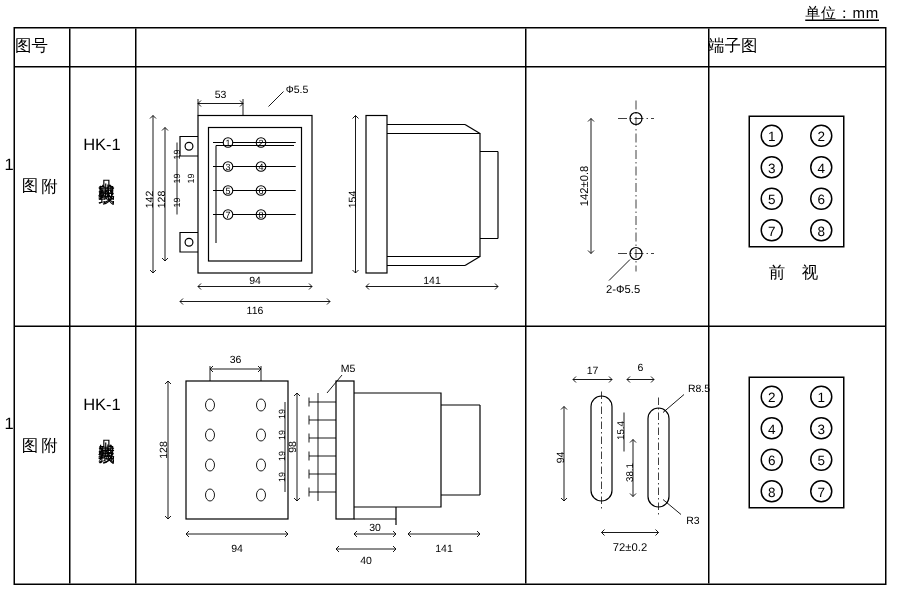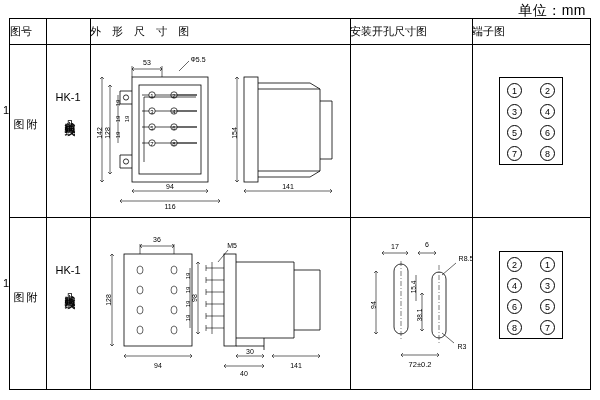--- a/index.html
+++ b/index.html
@@ -12,22 +12,23 @@
     height: 400px;
     font-family: "Liberation Sans", sans-serif;
     color: #000;
     position: relative;
     overflow: hidden;
   }
   .unit-label {
     position: absolute;
     right: 14px;
     top: 2px;
-    font-size: 14px;
+    font-size: 10px;
     letter-spacing: 0.5px;
+    text-decoration: underline;
   }
   .table {
     position: absolute;
     left: 9px;
     top: 18px;
     width: 582px;
     height: 372px;
     border: 1px solid #000;
     box-sizing: border-box;
   }
@@ -106,22 +107,20 @@
 
   <div class="vline" style="left:36px;"></div>
   <div class="vline" style="left:80px;"></div>
   <div class="vline" style="left:340px;"></div>
   <div class="vline" style="left:462px;"></div>
 
   <div class="hline" style="top:25px;"></div>
   <div class="hline" style="top:198px;"></div>
 
   <div class="hdr" style="left:0; width:36px;">图号</div>
-  <div class="hdr spaced" style="left:80px; width:260px;">外 形 尺 寸 图</div>
-  <div class="hdr" style="left:340px; width:122px;">安装开孔尺寸图</div>
   <div class="hdr" style="left:462px; width:140px;">端子图</div>
 
   <div class="cell-label vtext" style="left:8px; top:85px; width:20px;">
     <span>附</span><br>
     <span>图</span><br>
     <span>1</span>
   </div>
 
   <div class="cell-label" style="left:40px; top:72px; width:36px; font-size:11px;">HK-1</div>
   <div class="cell-label vtext" style="left:50px; top:92px; width:16px; font-size:11px;">凸出式前接线</div>
@@ -236,32 +235,56 @@
           <path d="M141 131 L143 133 L145 131"></path>
         <line x1="150" y1="142" x2="238" y2="142"></line>
         <path d="M152 140 L150 142 L152 144"></path>
           <path d="M236 140 L238 142 L236 144"></path>
       </g>
       <text x="143" y="84" font-size="7" text-anchor="middle" transform="rotate(-90 143 84)" font-family="Liberation Sans, sans-serif">154</text>
       <text x="194" y="140" font-size="7" text-anchor="middle" font-family="Liberation Sans, sans-serif">141</text>
     </svg>
   </div>
 
+  <div class="drawing" style="left:348px; top:42px;">
+    <svg width="108" height="140" viewBox="0 0 108 140">
+      <g fill="none" stroke="#000" stroke-width="0.8">
+        <circle cx="66" cy="18" r="4"></circle>
+        <circle cx="66" cy="108" r="4"></circle>
+      </g>
+      <g stroke="#000" stroke-width="0.5" stroke-dasharray="6 2 1 2" fill="none">
+        <line x1="66" y1="6" x2="66" y2="120"></line>
+        <line x1="54" y1="18" x2="78" y2="18"></line>
+        <line x1="54" y1="108" x2="78" y2="108"></line>
+      </g>
+      <g stroke="#000" stroke-width="0.6" fill="none">
+        <line x1="36" y1="18" x2="36" y2="108"></line>
+        <path d="M34 20 L36 18 L38 20"></path>
+          <path d="M34 106 L36 108 L38 106"></path>
+      </g>
+      <text x="34" y="63" font-size="7.5" text-anchor="middle" transform="rotate(-90 34 63)" font-family="Liberation Sans, sans-serif">142±0.8</text>
+      <g stroke="#000" stroke-width="0.6" fill="none">
+        <line x1="62" y1="112" x2="48" y2="126"></line>
+      </g>
+      <text x="46" y="134" font-size="7.5" text-anchor="start" font-family="Liberation Sans, sans-serif">2-Ф5.5</text>
+    </svg>
+  </div>
 
   <div class="term-box" style="left:489px; top:58px; width:64px; height:88px;"></div>
   <div class="term-grid" style="left:497px; top:64px;">
     <div class="pin">1</div>
     <div class="pin">2</div>
     <div class="pin">3</div>
     <div class="pin">4</div>
     <div class="pin">5</div>
     <div class="pin">6</div>
     <div class="pin">7</div>
     <div class="pin">8</div>
   </div>
+  <div class="view-label" style="left:489px; top:155px; width:64px;">前 视</div>
 
   <div class="cell-label vtext" style="left:8px; top:258px; width:20px;">
     <span>附</span><br>
     <span>图</span><br>
     <span>1</span>
   </div>
 
   <div class="cell-label" style="left:40px; top:245px; width:36px; font-size:11px;">HK-1</div>
   <div class="cell-label vtext" style="left:50px; top:265px; width:16px; font-size:11px;">凸出式后接线</div>
 

